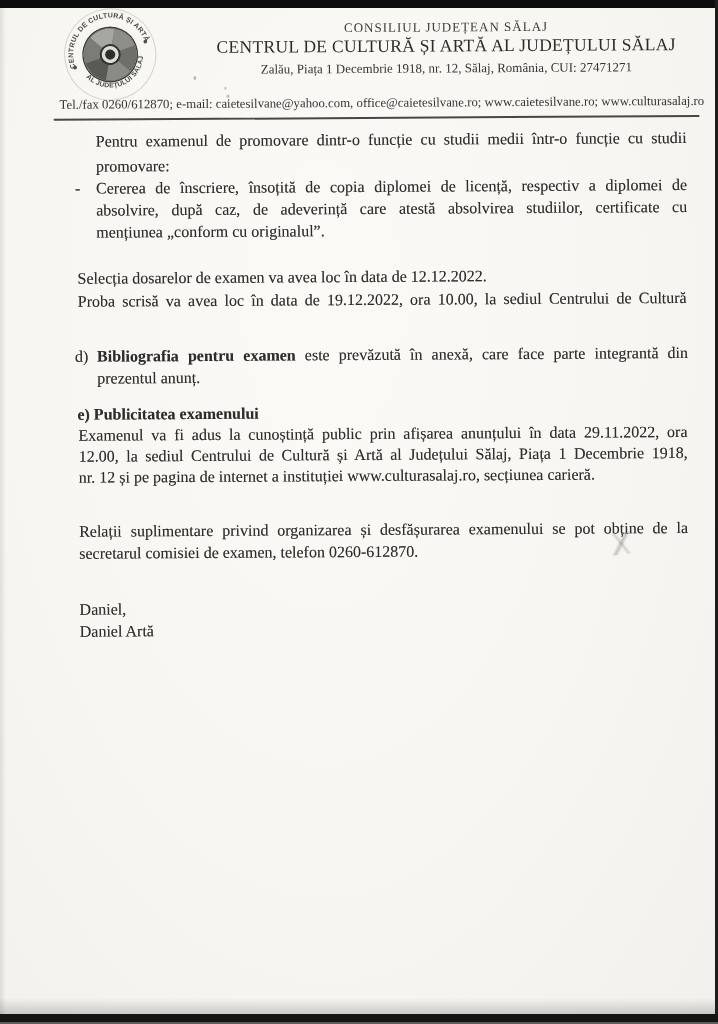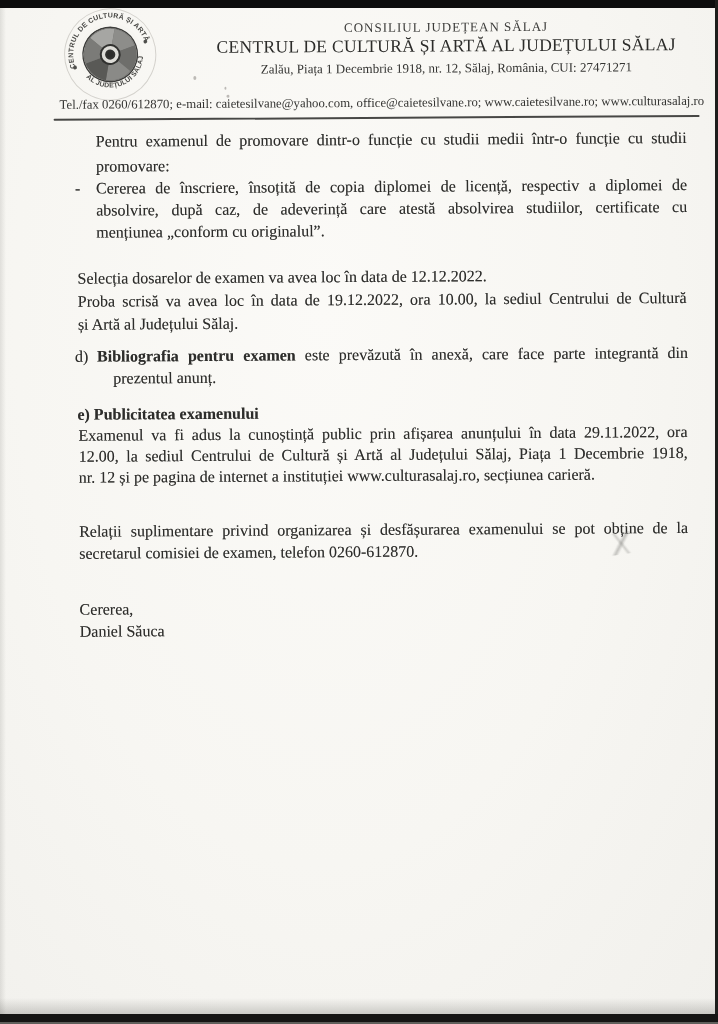--- a/index.html
+++ b/index.html
@@ -91,36 +91,35 @@
     <div class="line jline" style="left:98px;top:129px;width:591px">Pentru examenul de promovare dintr-o funcție cu studii medii într-o funcție cu studii</div>
     <div class="line" style="left:98px;top:154px">promovare:</div>
 
     <div class="line" style="left:77px;top:176px">-</div>
     <div class="line jline" style="left:98px;top:176px;width:591px">Cererea de înscriere, însoțită de copia diplomei de licență, respectiv a diplomei de</div>
     <div class="line jline" style="left:98px;top:198px;width:591px">absolvire, după caz, de adeverință care atestă absolvirea studiilor, certificate cu</div>
     <div class="line" style="left:98px;top:220px">mențiunea „conform cu originalul”.</div>
 
     <div class="line" style="left:79px;top:266px">Selecția dosarelor de examen va avea loc în data de 12.12.2022.</div>
     <div class="line jline" style="left:79px;top:289px;width:609px">Proba scrisă va avea loc în data de 19.12.2022, ora 10.00, la sediul Centrului de Cultură</div>
-    <div class="line" style="left:79px;top:312px">și Artă al Județului Sălaj.</div>
 
     <div class="line" style="left:76px;top:344px">d)</div>
     <div class="line jline" style="left:98px;top:344px;width:591px"><span class="b">Bibliografia pentru examen</span><span> este prevăzută în anexă, care face parte integrantă din</span></div>
-    <div class="line" style="left:114px;top:366px">prezentul anunț.</div>
+    <div class="line" style="left:98px;top:366px">prezentul anunț.</div>
 
     <div class="line b" style="left:78px;top:402px">e) Publicitatea examenului</div>
     <div class="line jline" style="left:79px;top:423px;width:609px">Examenul va fi adus la cunoștință public prin afișarea anunțului în data 29.11.2022, ora</div>
     <div class="line jline" style="left:79px;top:444px;width:609px">12.00, la sediul Centrului de Cultură și Artă al Județului Sălaj, Piața 1 Decembrie 1918,</div>
     <div class="line" style="left:79px;top:465px">nr. 12 și pe pagina de internet a instituției www.culturasalaj.ro, secțiunea carieră.</div>
 
     <div class="line jline" style="left:79px;top:519px;width:609px">Relații suplimentare privind organizarea și desfășurarea examenului se pot obține de la</div>
     <div class="line" style="left:79px;top:541px">secretarul comisiei de examen, telefon 0260-612870.</div>
 
-    <div class="line" style="left:79px;top:597px">Cererea,</div>
-    <div class="line" style="left:79px;top:619px">Daniel Săuca</div>
+    <div class="line" style="left:79px;top:597px">Daniel,</div>
+    <div class="line" style="left:79px;top:619px">Daniel Artă</div>
 
     <div class="speck sp1"></div>
     <div class="speck sp2"></div>
     <div class="speck sp3"></div>
     <div class="smudge"></div>
   </div>
 
   <div class="top-bar"></div>
   <div class="right-bar"></div>
   <div class="left-shade"></div>

